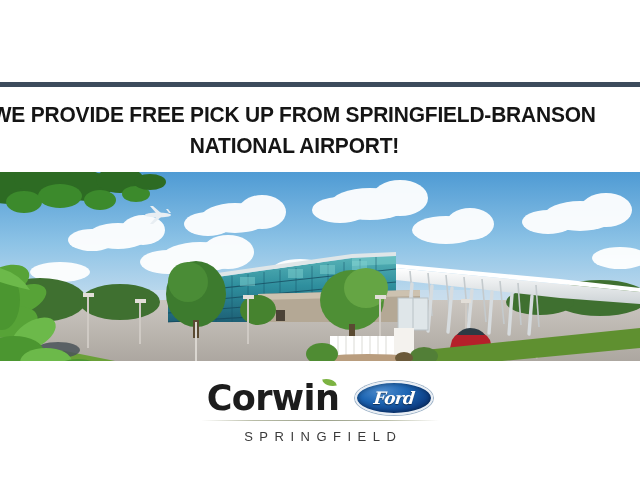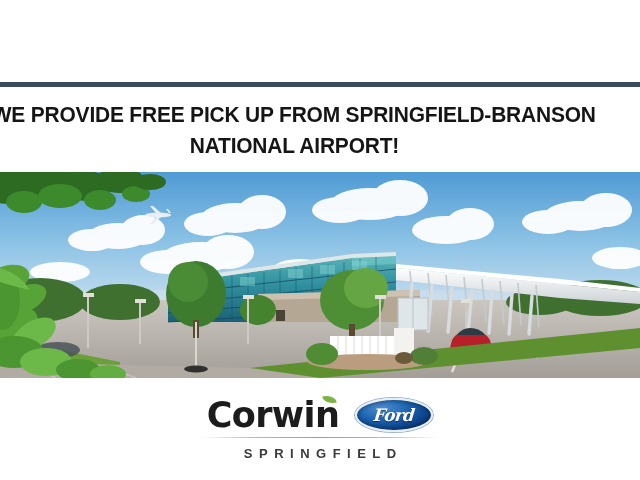--- a/index.html
+++ b/index.html
@@ -88,21 +88,21 @@
     height: 206px;
     overflow: hidden;
     background: #8fbfe4;
   }
   .photo svg { display: block; }
 
   
   .footer {
     position: absolute;
     left: 0;
-    top: 378px;
+    top: 361px;
     width: 640px;
     height: 102px;
     background: #ffffff;
   }
   .logo-row {
     position: absolute;
     left: 0;
     top: 14px;
     width: 640px;
     height: 46px;
@@ -162,21 +162,21 @@
   }
   .springfield {
     position: absolute;
     left: 0;
     top: 68px;
     width: 640px;
     text-align: center;
     color: #3a3a3a;
     font-family: "Liberation Sans", sans-serif;
     font-size: 13px;
-    font-weight: bold;
+    font-weight: normal;
     letter-spacing: 6.5px;
     text-indent: 6.5px;
   }
 </style>
 </head>
 <body>
 
 <div id="ad">
 
   <div class="header-underline"></div>

